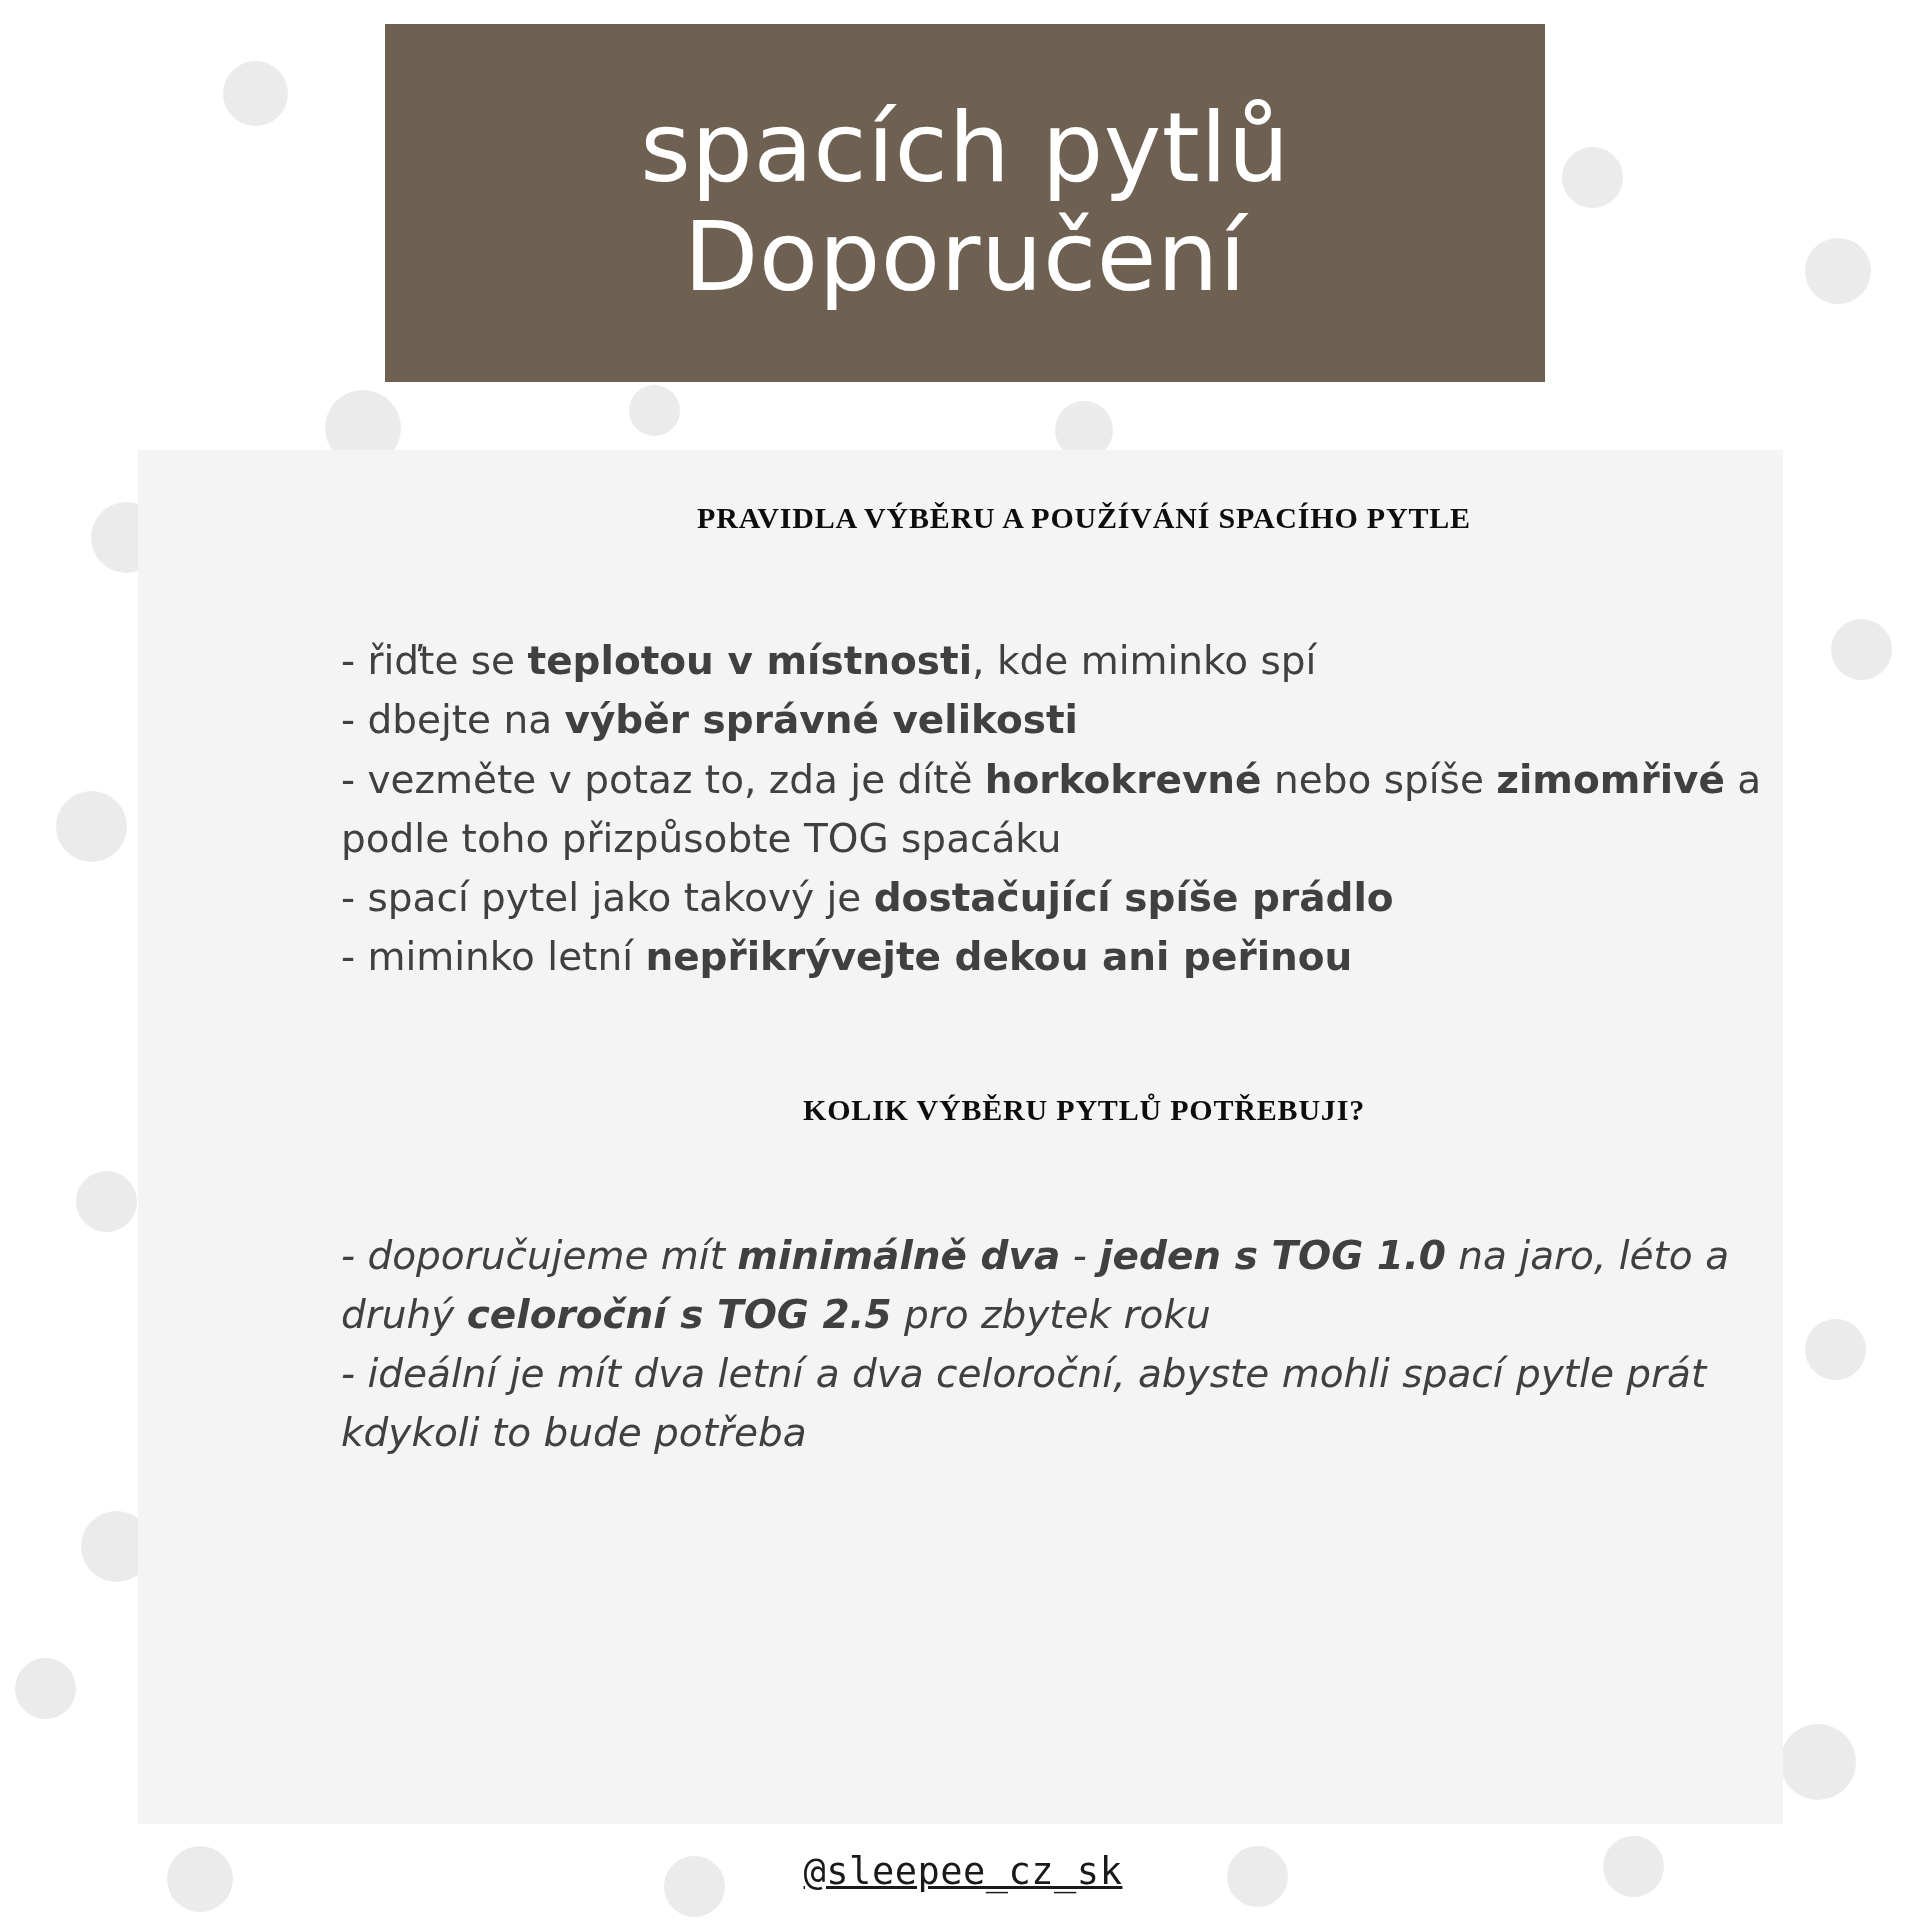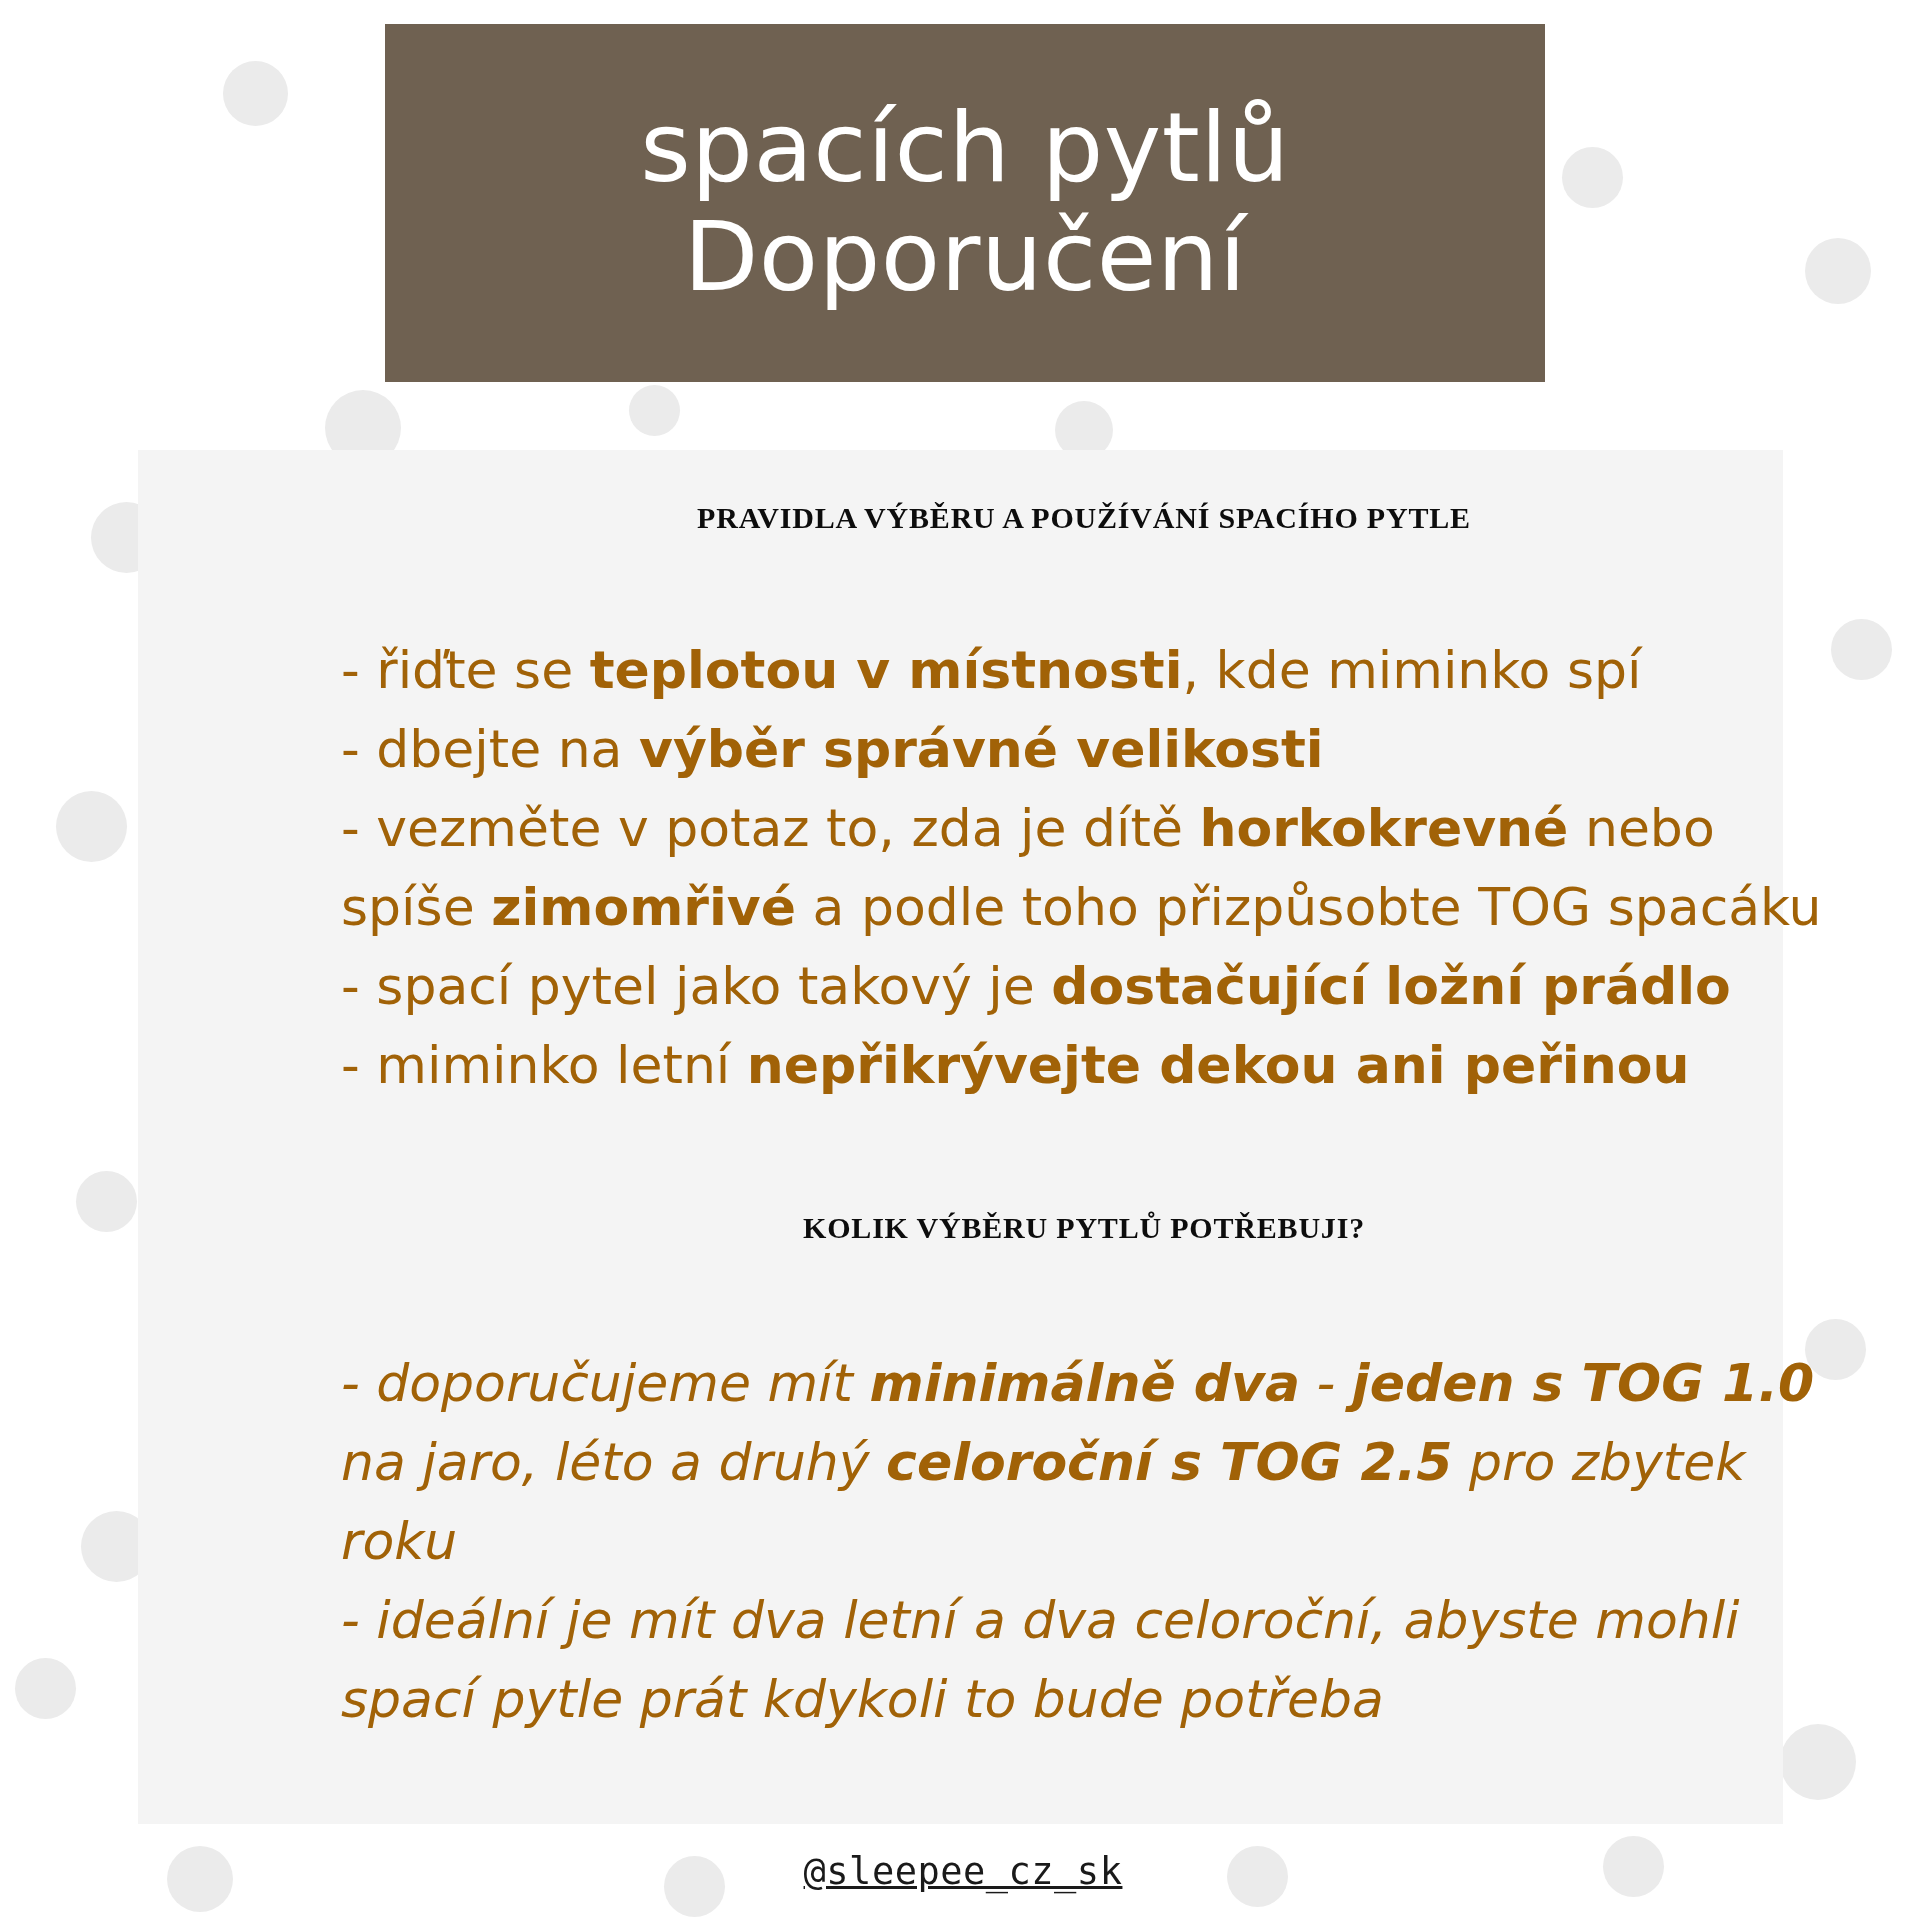--- a/index.html
+++ b/index.html
@@ -72,23 +72,23 @@
     font-size: 30px;
     letter-spacing: 0.8px;
     color: #0d0d0d;
     text-align: center;
     margin: 0 0 0 0;
   }
 
   .para {
     font-family: "DejaVu Sans", sans-serif;
     font-weight: 400;
-    font-size: 52px;
+    font-size: 39px;
     line-height: 1.52;
-    color: #a16207;
+    color: #404040;
     margin: 0;
     text-align: left;
   }
   .para b {
     font-weight: 700;
   }
 
   .block-1 {
     margin-top: 96px;
   }
@@ -145,21 +145,21 @@
 
 <div class="card">
   <div class="card-inner">
 
     <div class="section-heading">PRAVIDLA VÝBĚRU A POUŽÍVÁNÍ SPACÍHO PYTLE</div>
 
     <div class="block-1">
       <p class="para"><span>- řiďte se </span><b>teplotou v místnosti</b><span>, kde miminko spí</span></p>
       <p class="para"><span>- dbejte na </span><b>výběr správné velikosti</b></p>
       <p class="para"><span>- vezměte v potaz to, zda je dítě </span><b>horkokrevné</b><span> nebo spíše </span><b>zimomřivé</b><span> a podle toho přizpůsobte TOG spacáku</span></p>
-      <p class="para"><span>- spací pytel jako takový je </span><b>dostačující ložní prádlo</b></p>
+      <p class="para"><span>- spací pytel jako takový je </span><b>dostačující spíše prádlo</b></p>
       <p class="para"><span>- miminko letní </span><b>nepřikrývejte dekou ani peřinou</b></p>
     </div>
 
     <div class="section-heading heading-2">KOLIK VÝBĚRU PYTLŮ POTŘEBUJI?</div>
 
     <div class="block-2">
       <p class="para"><span>- doporučujeme mít </span><b>minimálně dva</b><span> - </span><b>jeden s TOG 1.0</b><span> na</span> <span>jaro, léto a druhý </span><b>celoroční s TOG 2.5</b><span> pro zbytek roku</span></p>
       <p class="para"><span>- ideální je mít dva letní a dva celoroční, abyste mohli</span> <span>spací pytle prát kdykoli to bude potřeba</span></p>
     </div>
 

